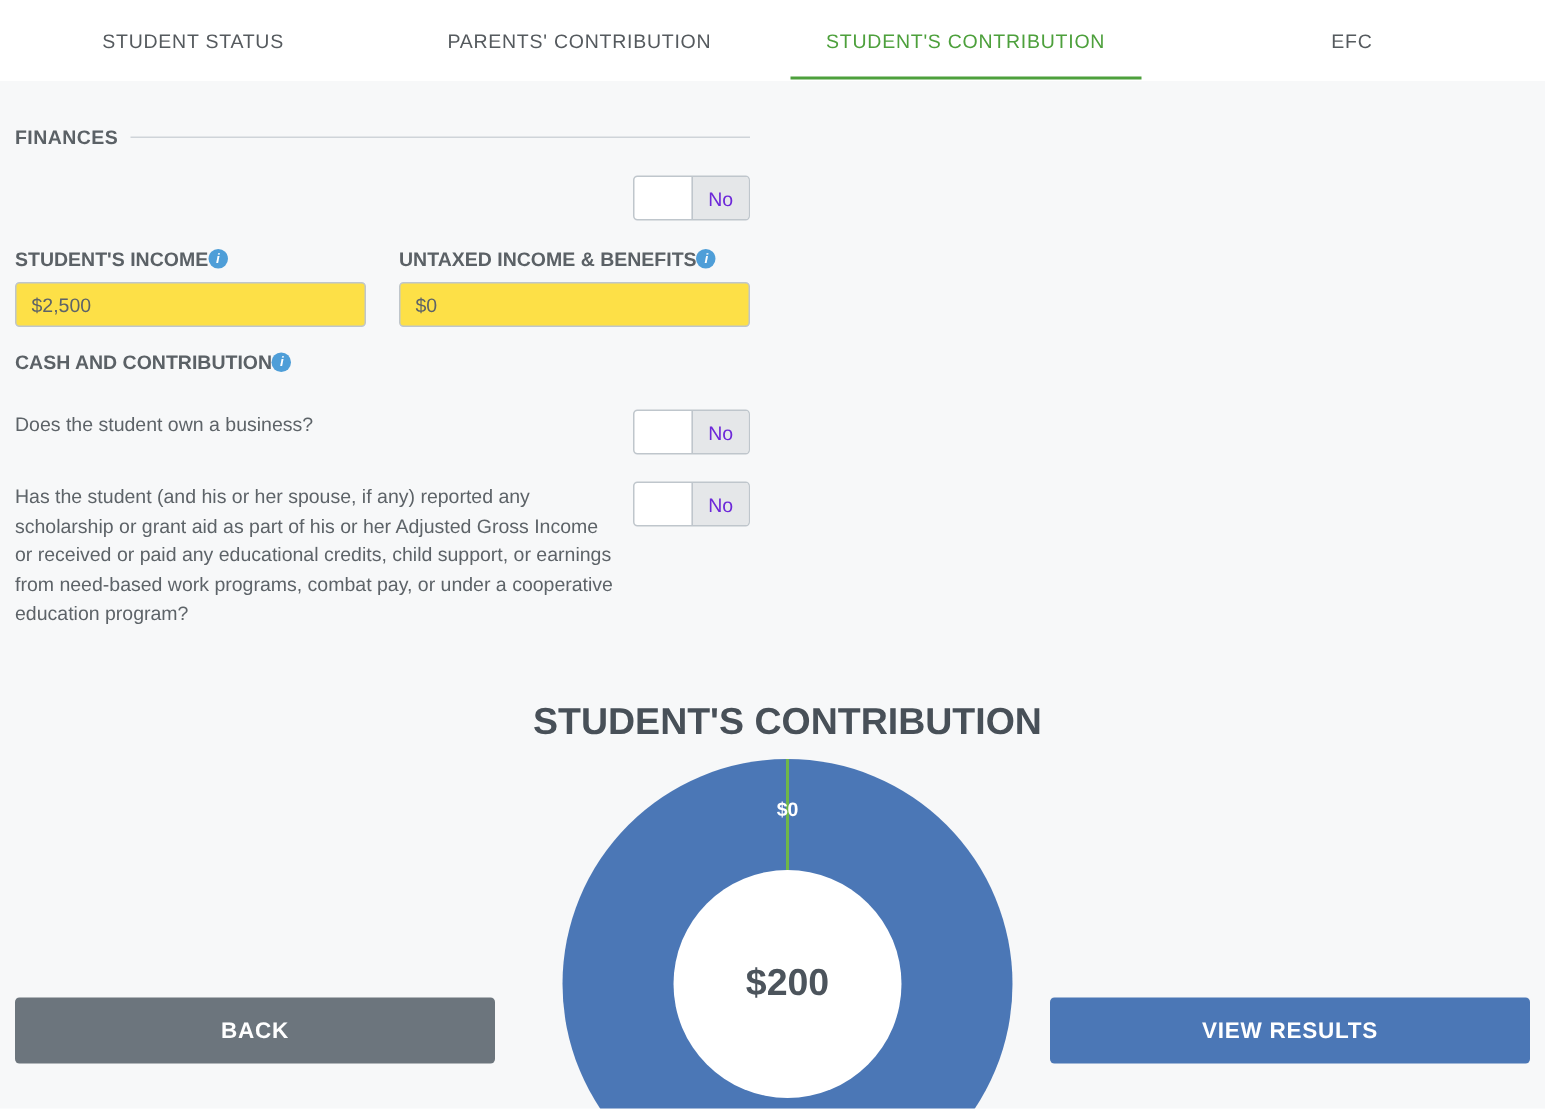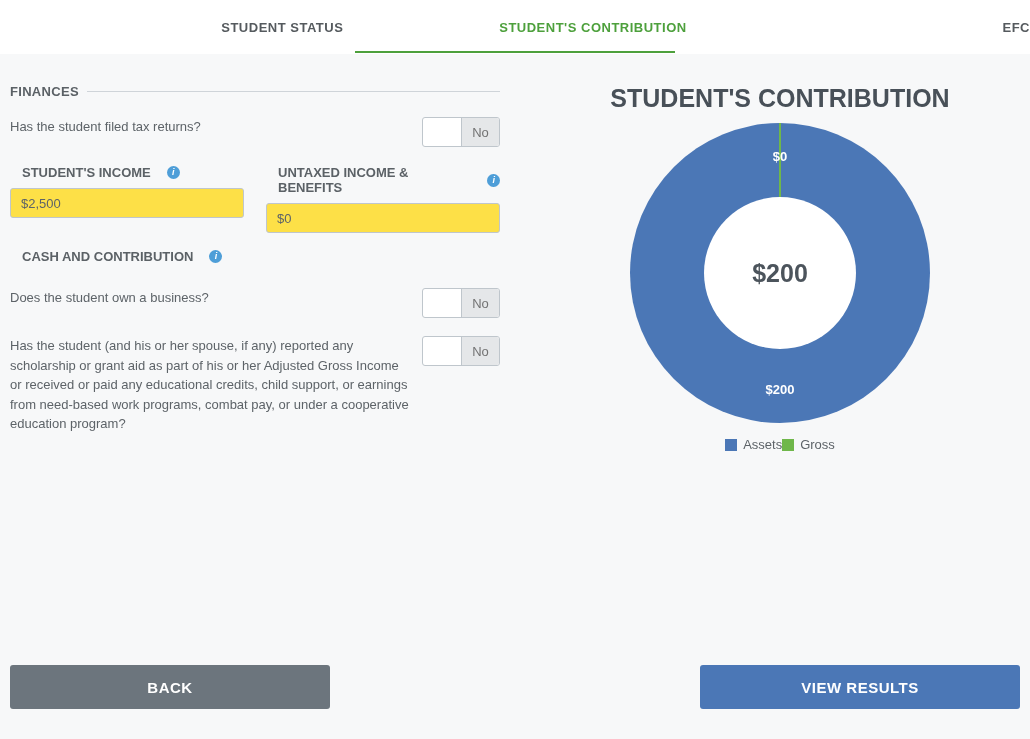--- a/index.html
+++ b/index.html
@@ -14,23 +14,23 @@
 
   
   .tabs {
     display: flex;
     border-bottom: 1px solid #fff;
     background: #fff;
     height: 54px;
   }
   .tab {
     flex: 1;
-    text-align: right;
-    font-size: 13px;
-    font-weight: 700;
+    text-align: center;
+    font-size: 13px;
+    font-weight: 400;
     color: #555a5e;
     letter-spacing: .5px;
     padding-top: 20px;
     cursor: pointer;
     position: relative;
   }
   .tab.active {
     color: #4da03c;
   }
   .tab.active::after {
@@ -40,20 +40,21 @@
     height: 2px;
     background: #4da03c;
   }
 
   .main {
     display: flex;
     padding: 0;
     background: #f7f8f9;
     height: calc(739px - 54px);
     position: relative;
+    flex-direction: column;
   }
 
   .left {
     width: 510px;
     padding: 30px 10px 0 10px;
     position: relative;
   }
 
   .section-title {
     font-size: 13px;
@@ -86,22 +87,21 @@
     line-height: 1.5;
   }
 
   .field-label {
     font-size: 13px;
     font-weight: 700;
     color: #5b6166;
     margin-bottom: 8px;
     display: flex;
     align-items: center;
-    gap: 16px;
-    margin-left: 12px;
+    gap: 0;
   }
   .info-icon {
     width: 13px; height: 13px;
     display: inline-flex;
     align-items: center;
     justify-content: center;
     background: #4e9ed8;
     color: #fff;
     border-radius: 50%;
     font-size: 9px;
@@ -136,21 +136,21 @@
     overflow: hidden;
     margin-left: auto;
   }
   .toggle .spacer { flex: 1; }
   .toggle .opt {
     width: 38px;
     display: flex;
     align-items: center;
     justify-content: center;
     font-size: 13px;
-    color: #737373;
+    color: #6d28d9;
     background: #e5e7e9;
     border-left: 1px solid #bfc6cc;
   }
 
   .qrow {
     display: flex;
     align-items: flex-start;
     gap: 12px;
     margin-bottom: 18px;
   }
@@ -268,35 +268,35 @@
     right: 10px;
     width: 320px;
     background: #4b77b6;
   }
 </style>
 </head>
 <body>
 
 <div class="tabs">
   <div class="tab">STUDENT STATUS</div>
+  <div class="tab">PARENTS' CONTRIBUTION</div>
   <div class="tab active">STUDENT'S CONTRIBUTION</div>
   <div class="tab">EFC</div>
 </div>
 
 <div class="main">
 
   <div class="left">
 
     <div class="section-rule">
       <span class="section-title">FINANCES</span>
       <span class="line"></span>
     </div>
 
     <div class="qrow">
-      <span class="q">Has the student filed tax returns?</span>
       <div class="toggle">
         <div class="spacer"></div>
         <div class="opt">No</div>
       </div>
     </div>
 
     <div class="row">
       <div class="col">
         <div class="field-label">
           <span>STUDENT'S INCOME</span>

